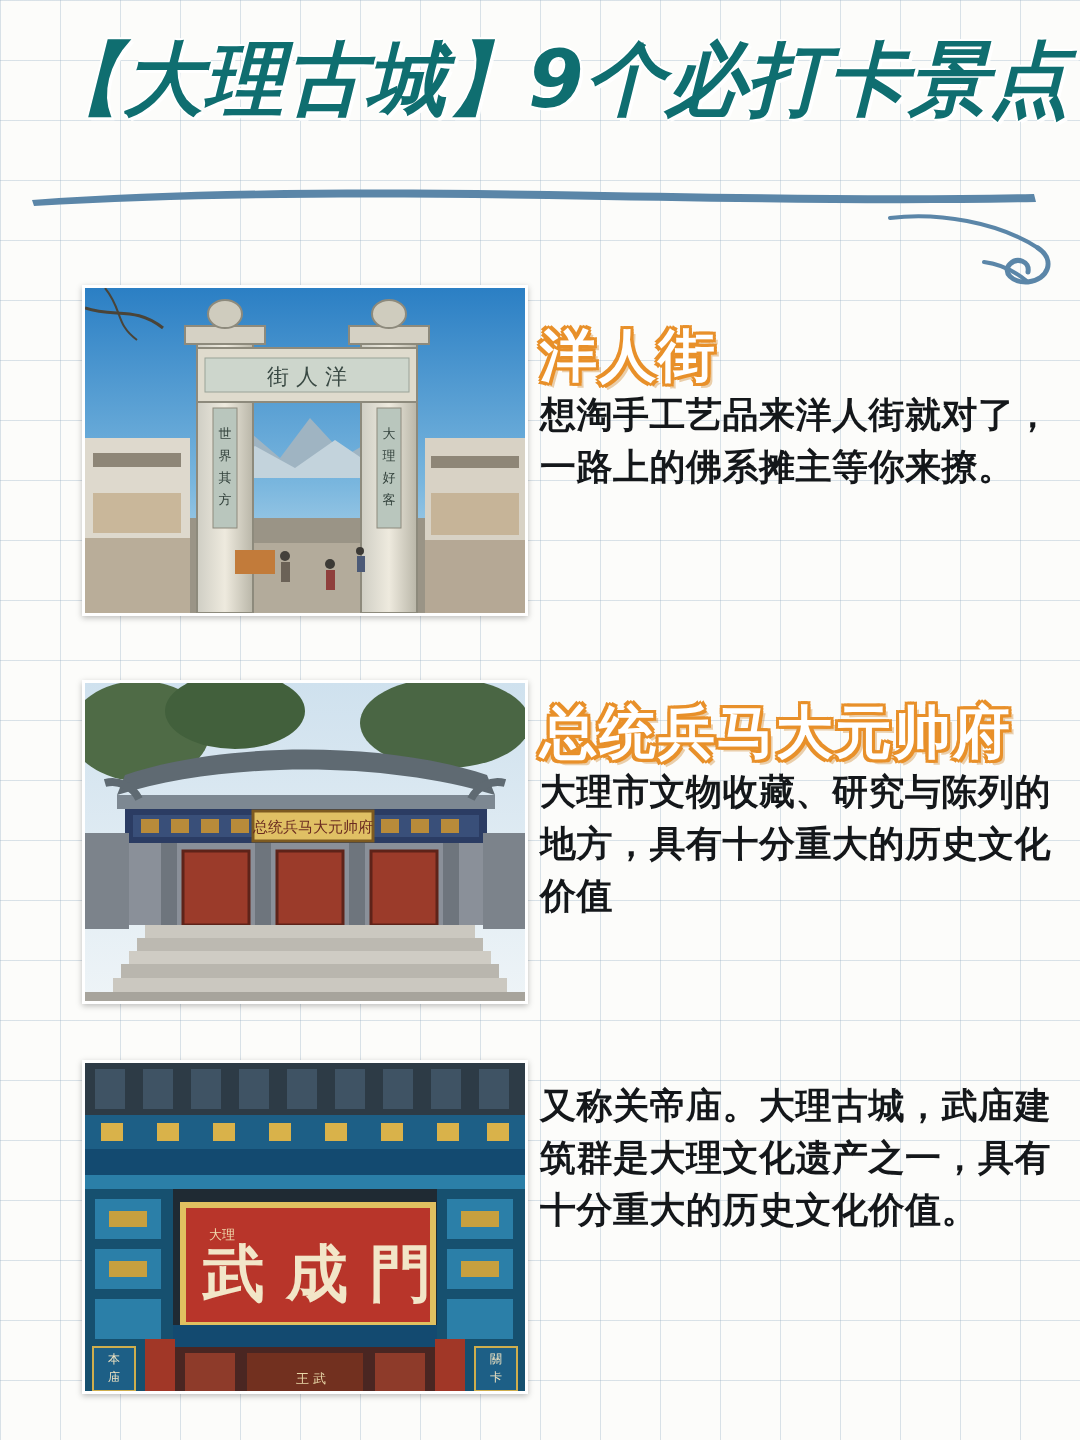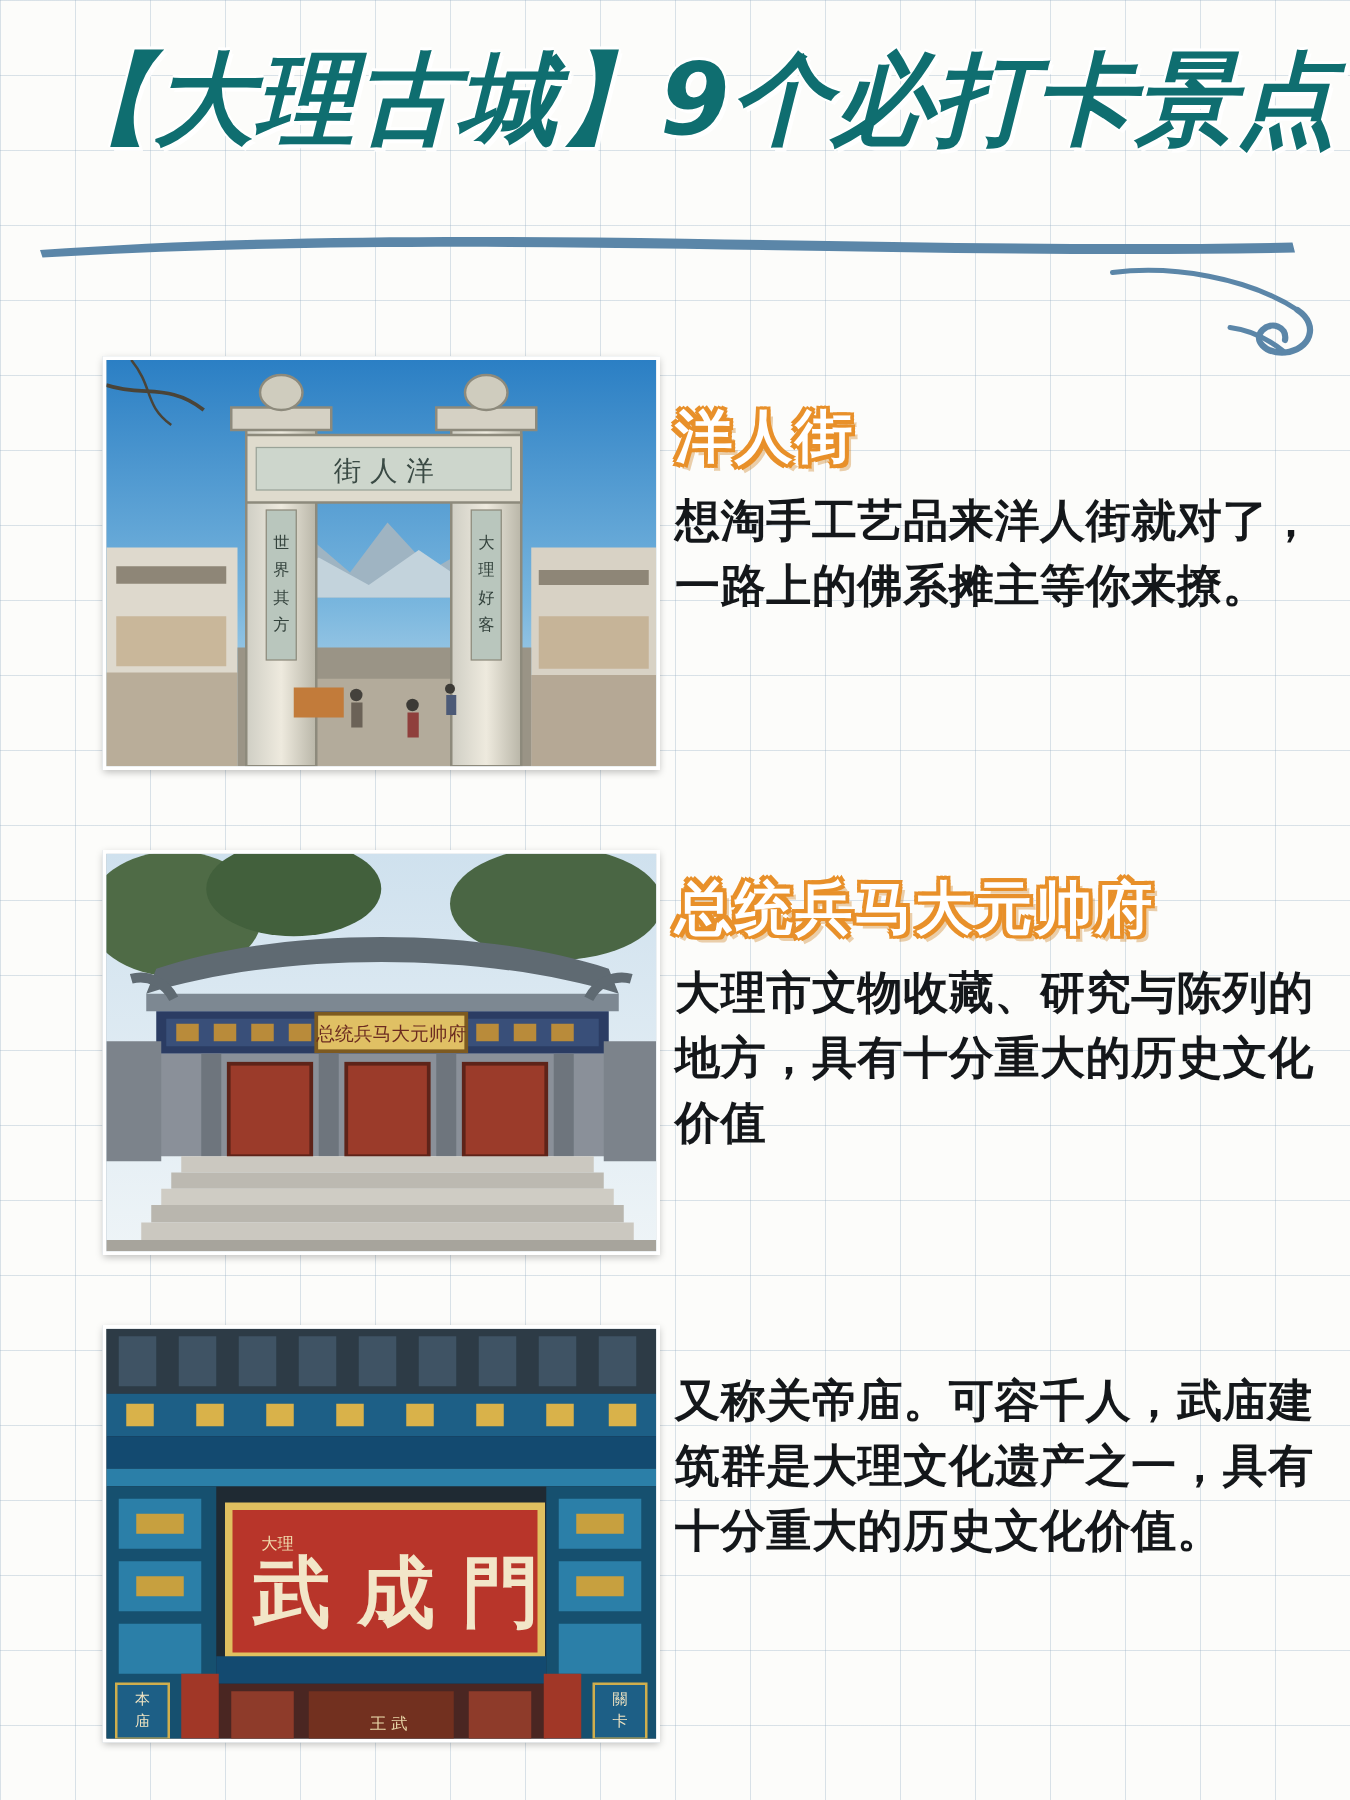--- a/index.html
+++ b/index.html
@@ -82,34 +82,34 @@
     box-shadow: 0 2px 6px rgba(0,0,0,0.25);
     overflow: hidden;
     background: #b9c6cf;
   }
   .entry-text {
     position: absolute;
     left: 540px;
     width: 520px;
   }
   .entry-title {
-    font-size: 46px;
+    font-size: 57px;
     font-weight: bold;
     color: #ffffff;
     letter-spacing: 2px;
     line-height: 1.15;
     white-space: nowrap;
     text-shadow:
       -3px -3px 0 #e8902a, 3px -3px 0 #e8902a, -3px 3px 0 #e8902a, 3px 3px 0 #e8902a,
       0 -3px 0 #e8902a, 0 3px 0 #e8902a, -3px 0 0 #e8902a, 3px 0 0 #e8902a,
       5px 5px 0 rgba(200,120,20,0.35);
     font-family: "DejaVu Sans", "Liberation Sans", sans-serif;
   }
   .entry-body {
-    margin-top: 16px;
+    margin-top: 0;
     font-size: 36px;
     font-weight: bold;
     color: #14171a;
     line-height: 1.45;
     letter-spacing: 0.5px;
     font-family: "DejaVu Sans", "Liberation Sans", sans-serif;
   }
 
   
   #entry-1 { top: 285px; height: 345px; padding-left: 40px; }
@@ -352,15 +352,15 @@
       <rect x="8" y="284" width="42" height="44" fill="#1d5f86" stroke="#cfae4d" stroke-width="2"></rect>
       <text x="29" y="300" text-anchor="middle" font-size="12" fill="#f0e4c2" font-family="'DejaVu Sans',sans-serif">本</text>
       <text x="29" y="318" text-anchor="middle" font-size="12" fill="#f0e4c2" font-family="'DejaVu Sans',sans-serif">庙</text>
       <rect x="390" y="284" width="42" height="44" fill="#1d5f86" stroke="#cfae4d" stroke-width="2"></rect>
       <text x="411" y="300" text-anchor="middle" font-size="12" fill="#f0e4c2" font-family="'DejaVu Sans',sans-serif">關</text>
       <text x="411" y="318" text-anchor="middle" font-size="12" fill="#f0e4c2" font-family="'DejaVu Sans',sans-serif">卡</text>
       <text x="226" y="320" text-anchor="middle" font-size="13" fill="#e8d7a8" font-family="'DejaVu Sans',sans-serif">王 武</text>
     </svg>
   </div>
   <div class="entry-text">
-    <div class="entry-body">又称关帝庙。可容千人，武庙建筑群是大理文化遗产之一，具有十分重大的历史文化价值。</div>
+    <div class="entry-body">又称关帝庙。大理古城，武庙建筑群是大理文化遗产之一，具有十分重大的历史文化价值。</div>
   </div>
 </div>
 
 </body></html>

